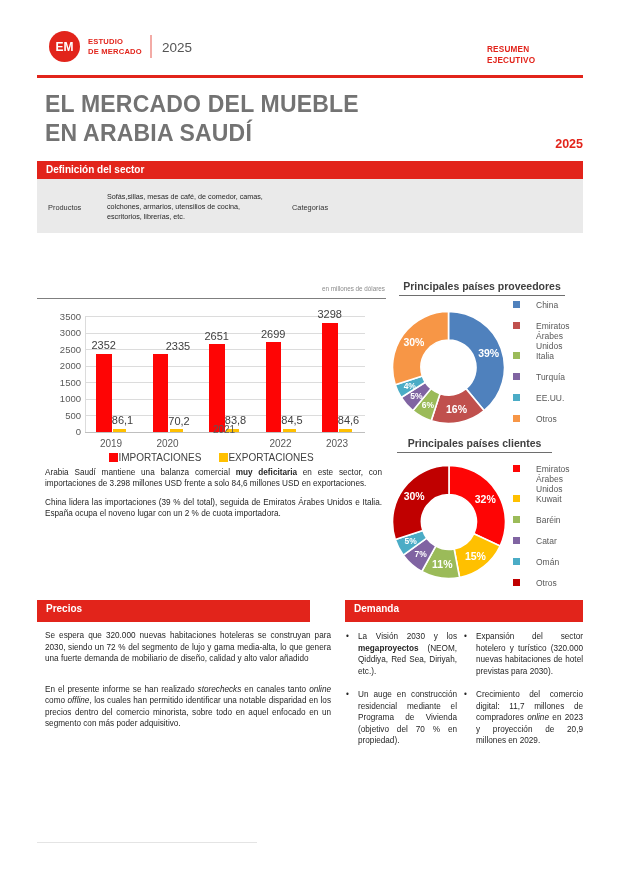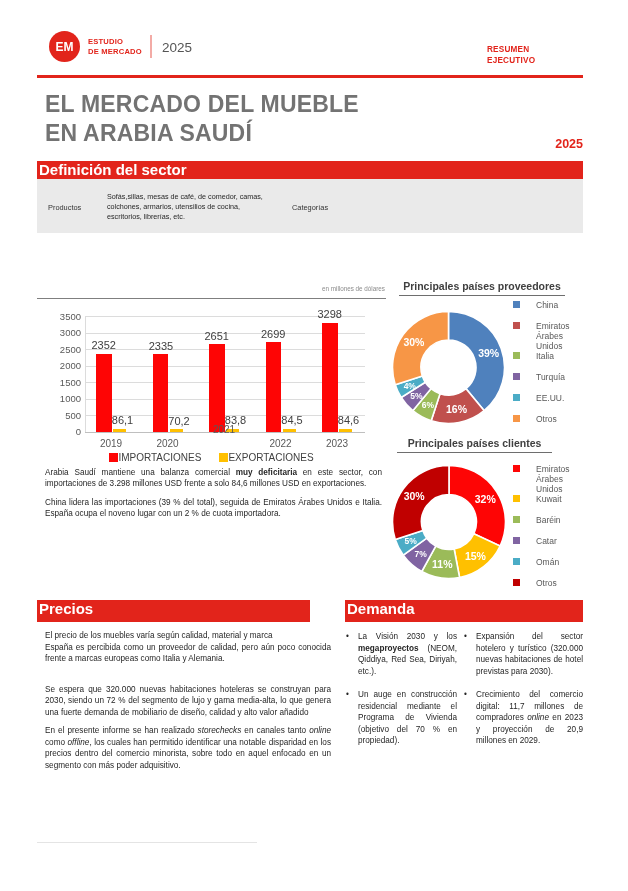--- a/index.html
+++ b/index.html
@@ -11,21 +11,21 @@
 ated display:flex;display:flex;align-items:center;justify-content:center;color:#fff;font-weight:bold;font-size:12px;}
   .logo-text{left:88px;top:37px;color:#E2241B;font-weight:bold;font-size:7.6px;line-height:9.5px;letter-spacing:.2px;}
   .logo-divider{left:150px;top:35px;width:2px;height:23px;background:#F3ABA6;}
   .header-year{left:162px;top:40px;font-size:13.5px;color:#555;}
   .doc-type{left:487px;top:45px;color:#E2241B;font-weight:bold;font-size:8.2px;line-height:10.5px;letter-spacing:.2px;}
   .header-rule{left:37px;top:75px;width:546px;height:2.5px;background:#E2241B;}
   
   .main-title{left:45px;top:90px;color:#737373;font-weight:bold;font-size:23px;line-height:28.5px;letter-spacing:.2px;}
   .title-year{left:520px;top:137px;width:63px;text-align:right;color:#E2241B;font-weight:bold;font-size:12.5px;}
   
-  .secbar{background:#E2241B;color:#fff;font-weight:bold;font-size:15px;line-height:18px;height:22px;padding-left:2px;box-sizing:border-box;}
+  .secbar{background:#E2241B;color:#fff;font-weight:bold;font-size:10px;line-height:18px;height:22px;padding-left:9px;box-sizing:border-box;}
   #def-bar{left:37px;top:161px;width:546px;}
   #com-bar{left:37px;top:258px;width:546px;}
   #precios-bar{left:37px;top:600px;width:273px;}
   #demanda-bar{left:345px;top:600px;width:238px;}
   
   .def-box{left:37px;top:179px;width:546px;height:54px;background:#EAEAEA;}
   .def-label{font-size:7.4px;color:#333;top:24px;}
   .def-text{font-size:7.2px;line-height:10px;color:#262626;top:13px;}
   
   .chart-title{left:45px;top:281px;font-size:10.5px;font-weight:bold;color:#3B3B3B;}
@@ -131,21 +131,21 @@
       <div class="gridline" style="left: 48px; top: 8px; width: 280px;"></div>
       <div class="ytick" style="top: 2.5px;">3500</div>
       <div class="vaxis" style="left: 48px; top: 8px; height: 115.6px;"></div>
       <div class="bar" style="left: 59px; top: 45.9168px; width: 15.5px; height: 77.6832px; background: rgb(254, 5, 5);"></div>
       <div class="bar" style="left: 76px; top: 120.756px; width: 13px; height: 2.84376px; background: rgb(255, 192, 0);"></div>
       <div class="barlabel" style="left: 40.75px; top: 31.4168px;">2352</div>
       <div class="barlabel" style="left: 59.5px; top: 106.256px;">86,1</div>
       <div class="xtick" style="left: 51px; top: 129.6px;">2019</div>
       <div class="bar" style="left: 115.5px; top: 46.4783px; width: 15.5px; height: 77.1217px; background: rgb(254, 5, 5);"></div>
       <div class="bar" style="left: 132.5px; top: 121.281px; width: 13px; height: 2.31861px; background: rgb(255, 192, 0);"></div>
-      <div class="barlabel" style="left: 98px; top: 31.9783px;">2335</div>
+      <div class="barlabel" style="left: 115px; top: 31.9783px;">2335</div>
       <div class="barlabel" style="left: 116px; top: 106.781px;">70,2</div>
       <div class="xtick" style="left: 107.5px; top: 129.6px;">2020</div>
       <div class="bar" style="left: 172px; top: 36.0413px; width: 15.5px; height: 87.5587px; background: rgb(254, 5, 5);"></div>
       <div class="bar" style="left: 189px; top: 120.832px; width: 13px; height: 2.76779px; background: rgb(255, 192, 0);"></div>
       <div class="barlabel" style="left: 153.75px; top: 21.5413px;">2651</div>
       <div class="barlabel" style="left: 172.5px; top: 106.332px;">83,8</div>
       <div class="xtick" style="left: 164px; top: 116px;">2021</div>
       <div class="bar" style="left: 228.5px; top: 34.4559px; width: 15.5px; height: 89.1441px; background: rgb(254, 5, 5);"></div>
       <div class="bar" style="left: 245.5px; top: 120.809px; width: 13px; height: 2.79091px; background: rgb(255, 192, 0);"></div>
       <div class="barlabel" style="left: 210.25px; top: 19.9559px;">2699</div>
@@ -241,22 +241,20 @@
         <span>Omán</span>
       </div>
       <div class="dleg-item">
         <span class="dleg-sq" style="background: rgb(192, 0, 0);"></span>
         <span>Otros</span>
       </div>
     </div>
 
   <div class="abs secbar" id="precios-bar">Precios</div>
   <div class="abs precios-text">
-      <p><span>El precio de los muebles varía según calidad, material y marca
-España es percibida como un proveedor de calidad, pero aún poco conocida frente a marcas europeas como Italia y Alemania.</span></p>
       <p><span>Se espera que 320.000 nuevas habitaciones hoteleras se construyan para 2030, siendo un </span><span style="font-weight: 400;">72 % del segmento de lujo</span><span> y gama media-alta, lo que genera una fuerte demanda de mobiliario de diseño, calidad y alto valor añadido</span></p>
       <p><span>En el presente informe se han realizado </span><span style="font-style: italic;">storechecks</span><span> en canales tanto </span><span style="font-style: italic;">online</span><span> como </span><span style="font-style: italic;">offline</span><span>, los cuales han permitido identificar una notable disparidad en los precios dentro del comercio minorista, sobre todo en aquel enfocado en un segmento con más poder adquisitivo.</span></p>
     </div>
 
   <div class="abs secbar" id="demanda-bar">Demanda</div>
   <div class="abs dem-col" id="dem-col1">
       <p><span>La Visión 2030 y los </span><span style="font-weight: 700;">megaproyectos</span><span> (NEOM, Qiddiya, Red Sea, Diriyah, etc.).</span></p>
       <p><span>Un auge en construcción residencial mediante el Programa de Vivienda (objetivo del 70 % en propiedad).</span></p>
     </div>
   <div class="abs dem-col" id="dem-col2">

